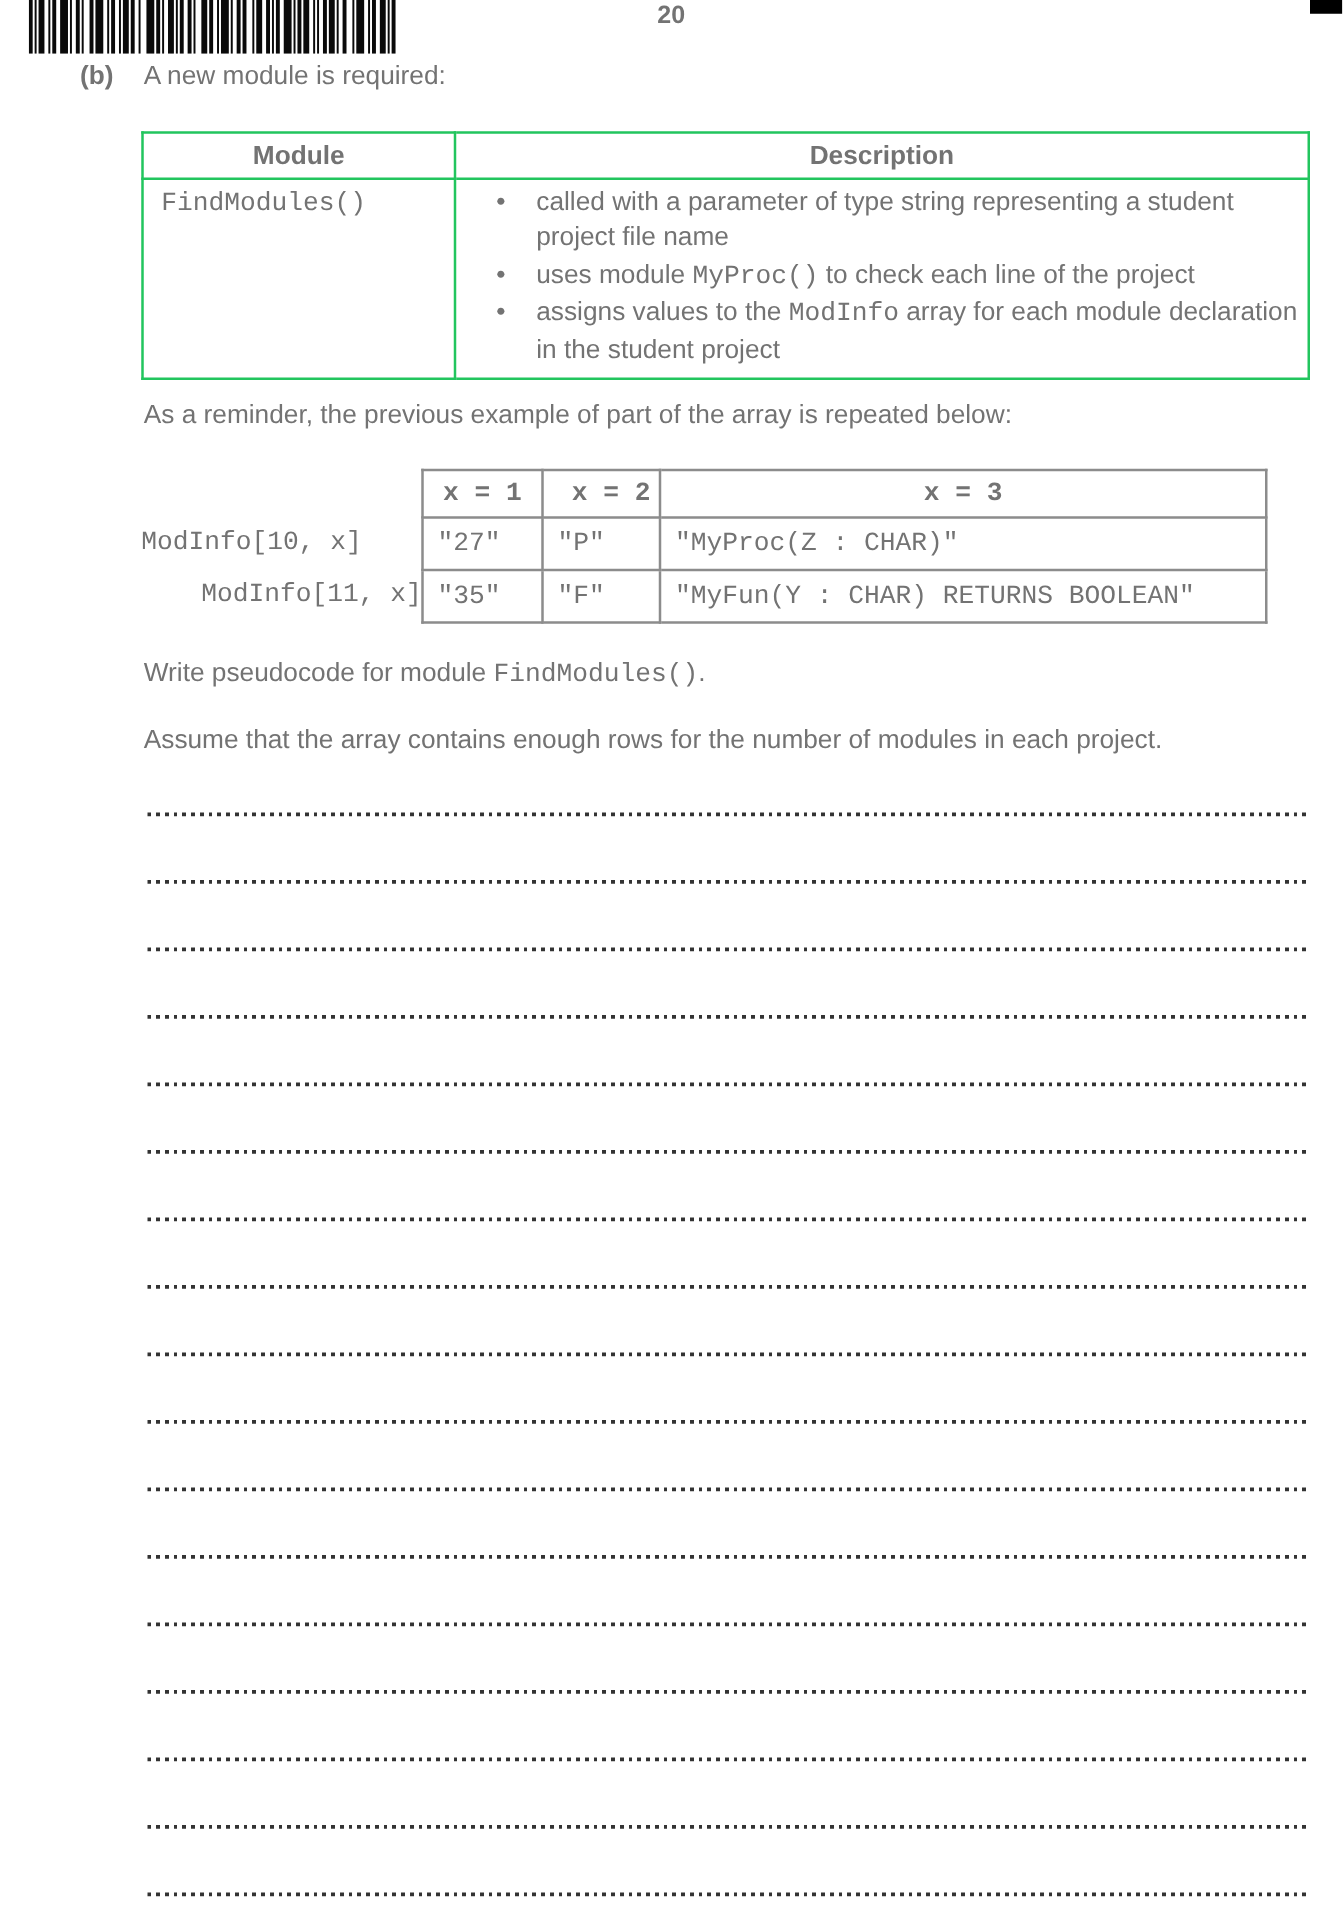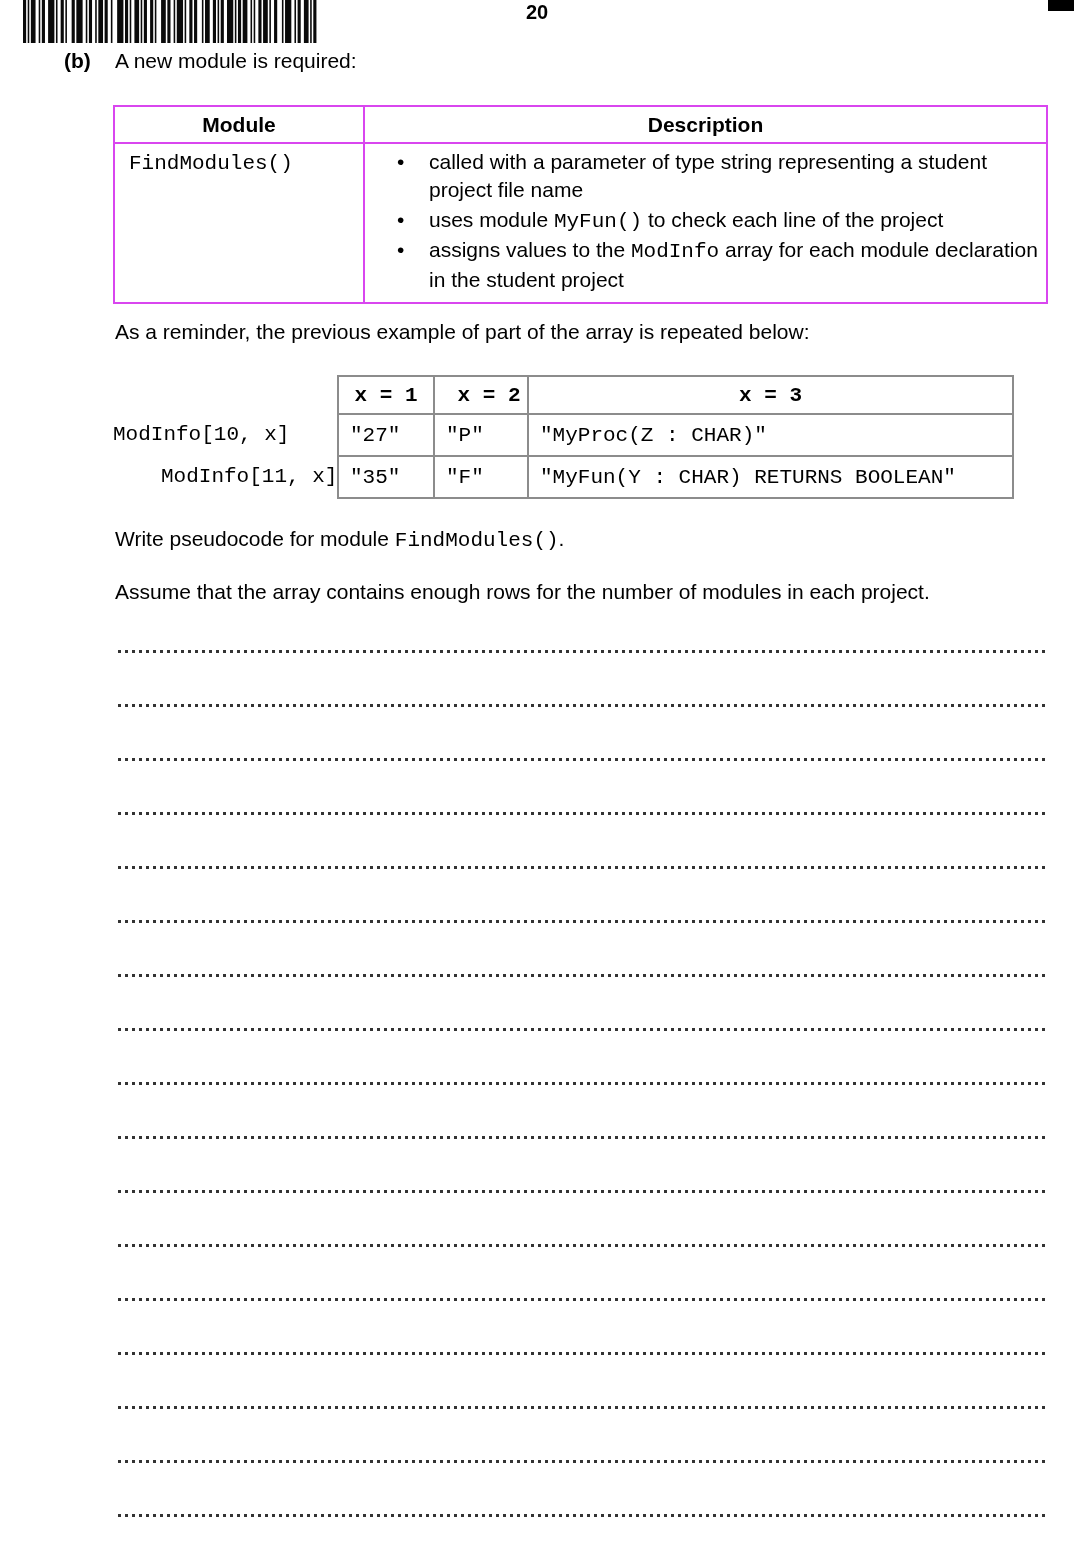--- a/index.html
+++ b/index.html
@@ -3,40 +3,40 @@
 <meta charset="utf-8">
 <style>
   * { margin:0; padding:0; box-sizing:border-box; }
   html,body { background:#ffffff; }
   .page {
     position:relative;
     width:1074px; height:1542px;
     background:#ffffff;
     font-family:"Liberation Sans", sans-serif;
     font-size:21px;
-    color:#000000;
+    color:#737373;
     overflow:hidden;
   }
   .mono { font-family:"Liberation Mono", monospace; }
 
   .barcode { position:absolute; left:23px; top:0; width:295px; height:43px; }
   .page-number {
     position:absolute; top:1px; left:0; width:100%;
     text-align:center; font-weight:700; font-size:20px;
   }
   .corner-mark { position:absolute; top:0; right:0; width:26px; height:11px; background:#000; }
 
   .part-line { position:absolute; left:64px; top:49px; }
   .part-label { font-weight:700; display:inline-block; width:51px; }
 
   .module-table {
     position:absolute; left:113px; top:105px; width:935px;
     border-collapse:collapse; table-layout:fixed;
   }
-  .module-table th, .module-table td { border:2px solid #d946ef; }
+  .module-table th, .module-table td { border:2px solid #22c55e; }
   .module-table th { height:37px; font-weight:700; text-align:center; vertical-align:middle; }
   .col-module { width:250px; }
   .module-name-cell { vertical-align:top; padding:8px 0 0 14px; font-family:"Liberation Mono", monospace; }
   .module-desc-cell { vertical-align:top; padding:4px 0 8px 4px; }
   .module-desc-cell ul { list-style:none; }
   .module-desc-cell li { position:relative; padding-left:60px; padding-right:4px; line-height:28px; }
   .module-desc-cell li::before { content:"\2022"; position:absolute; left:28px; }
 
   .reminder-line { position:absolute; left:115px; top:320px; }
 
@@ -139,21 +139,21 @@
         <th class="col-module">Module</th>
         <th>Description</th>
       </tr>
     </thead>
     <tbody>
       <tr>
         <td class="module-name-cell">FindModules()</td>
         <td class="module-desc-cell">
           <ul>
             <li><span>called with a parameter of type string representing a student project file name</span><span class="mono"></span><span></span></li>
-            <li><span>uses module </span><span class="mono">MyFun()</span><span> to check each line of the project</span></li>
+            <li><span>uses module </span><span class="mono">MyProc()</span><span> to check each line of the project</span></li>
             <li><span>assigns values to the </span><span class="mono">ModInfo</span><span> array for each module declaration in the student project</span></li>
           </ul>
         </td>
       </tr>
     </tbody>
   </table>
 
   <div class="reminder-line">As a reminder, the previous example of part of the array is repeated below:</div>
 
   <div class="row-label row-label-0 mono">ModInfo[10, x]</div>

